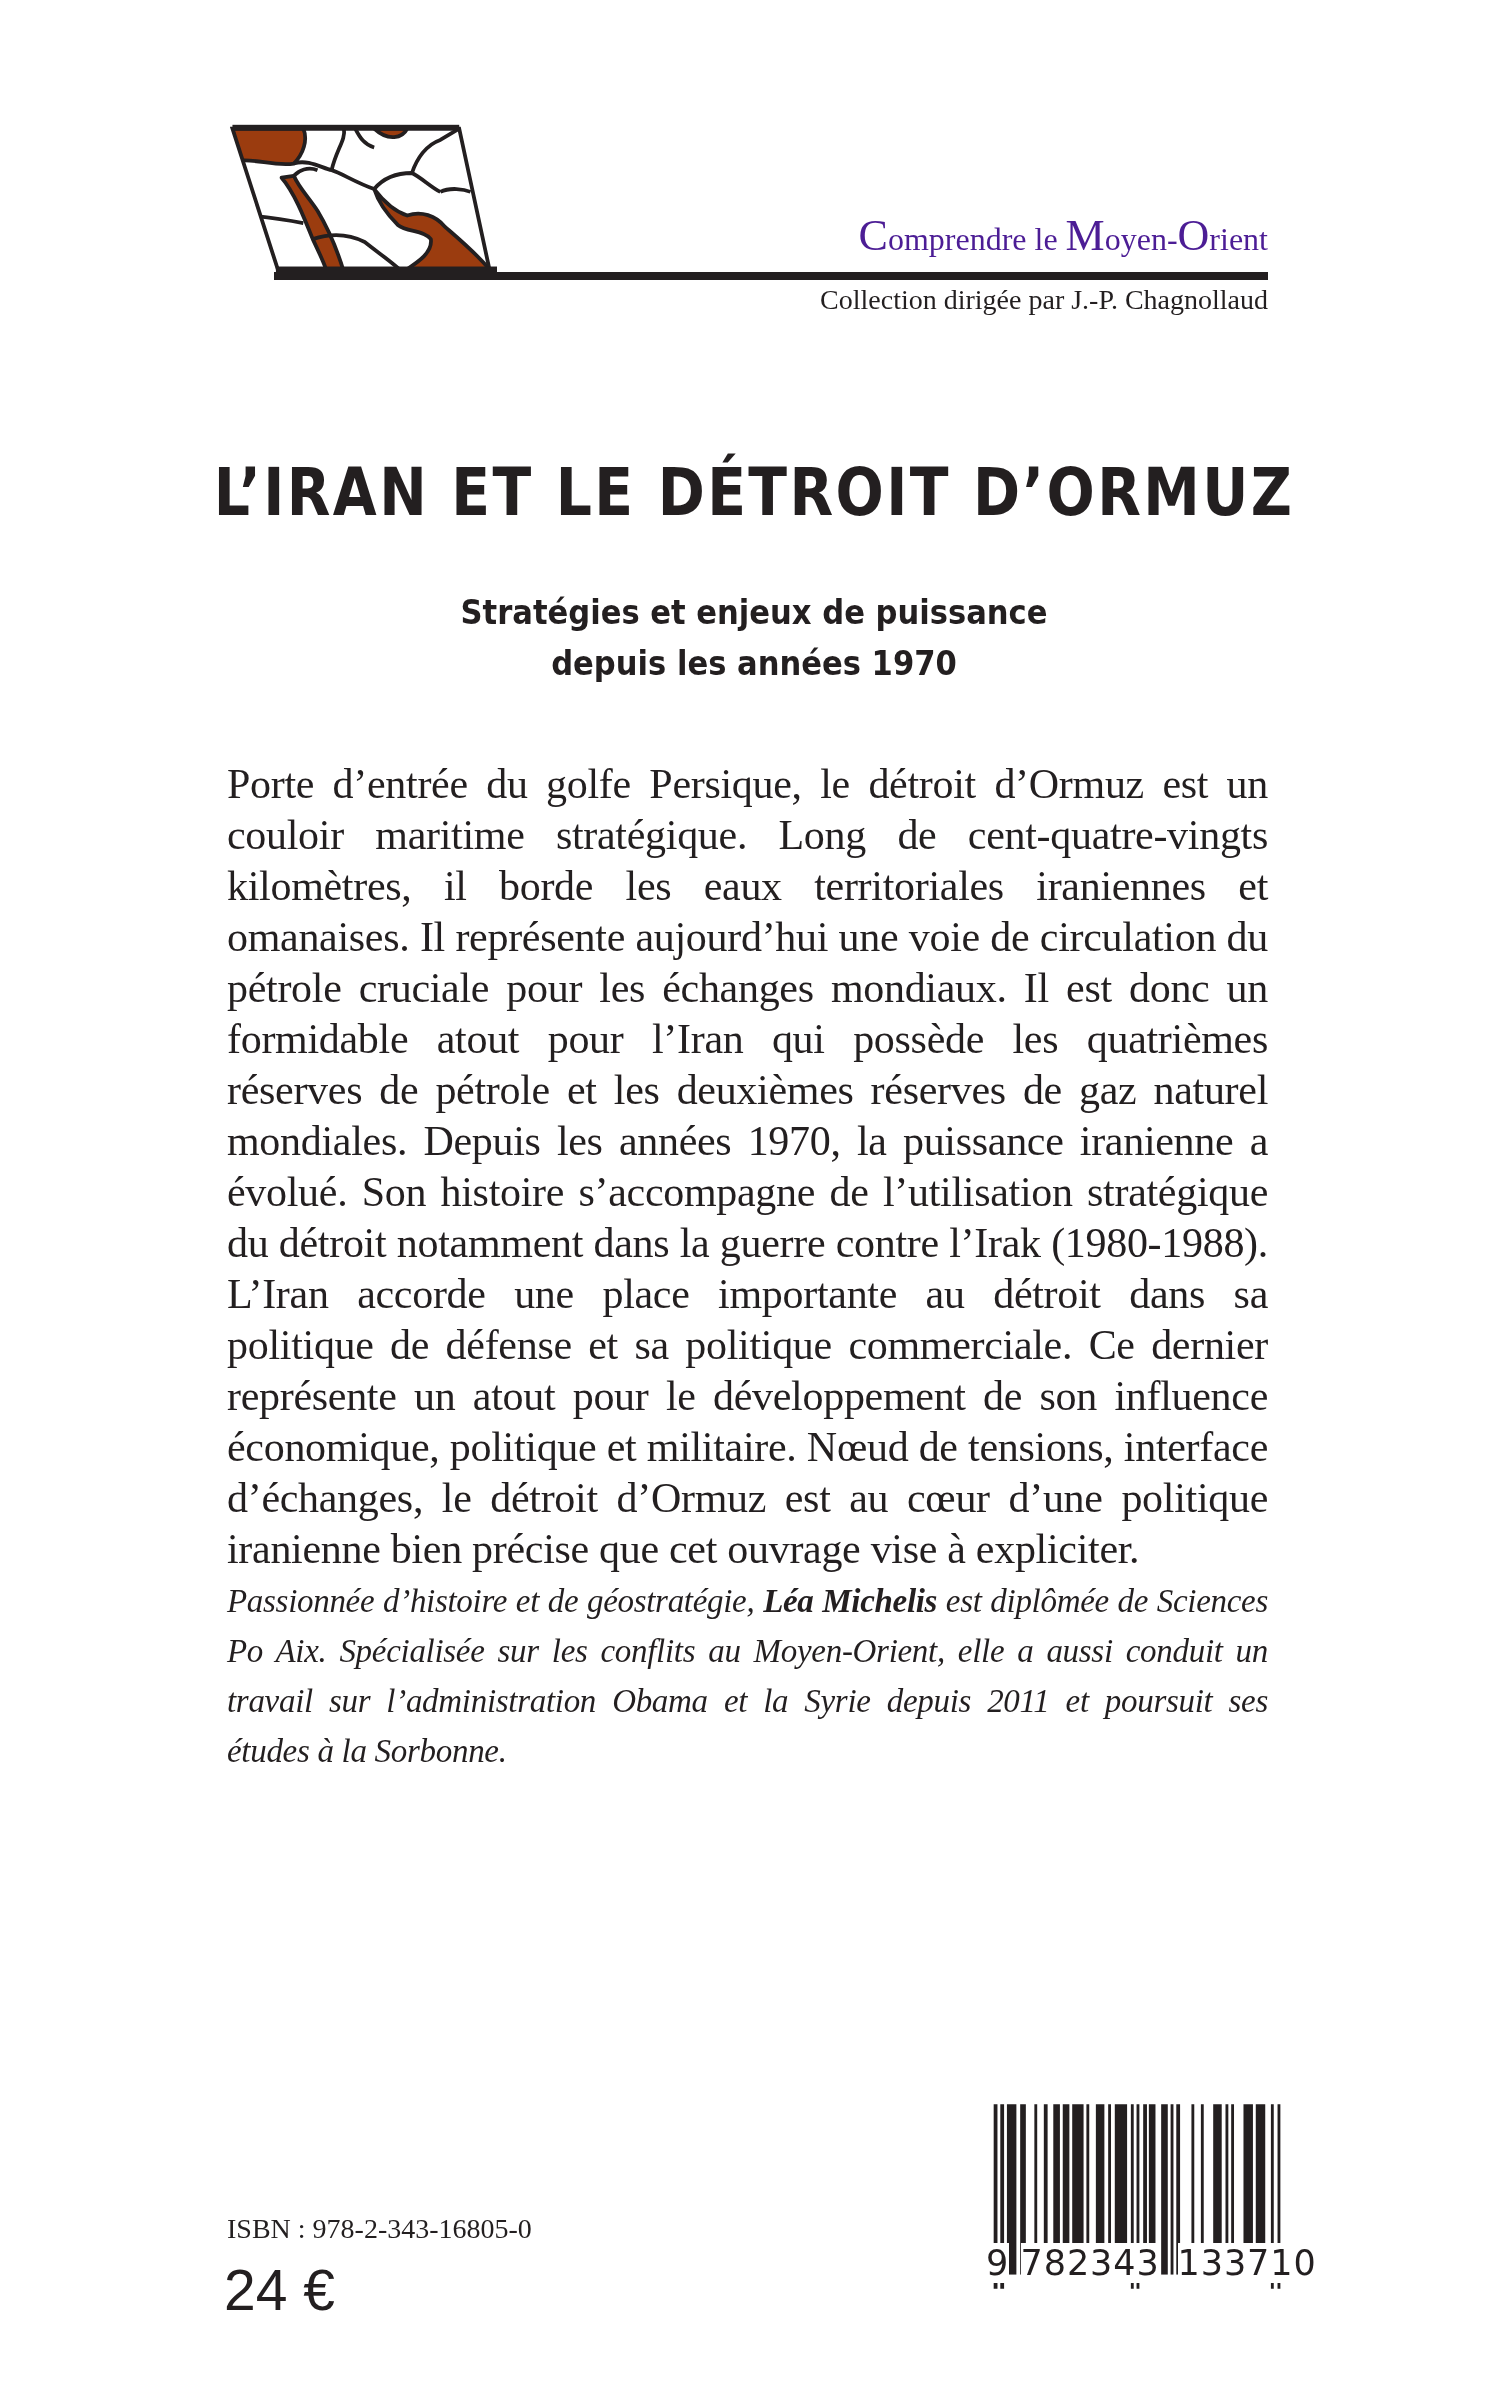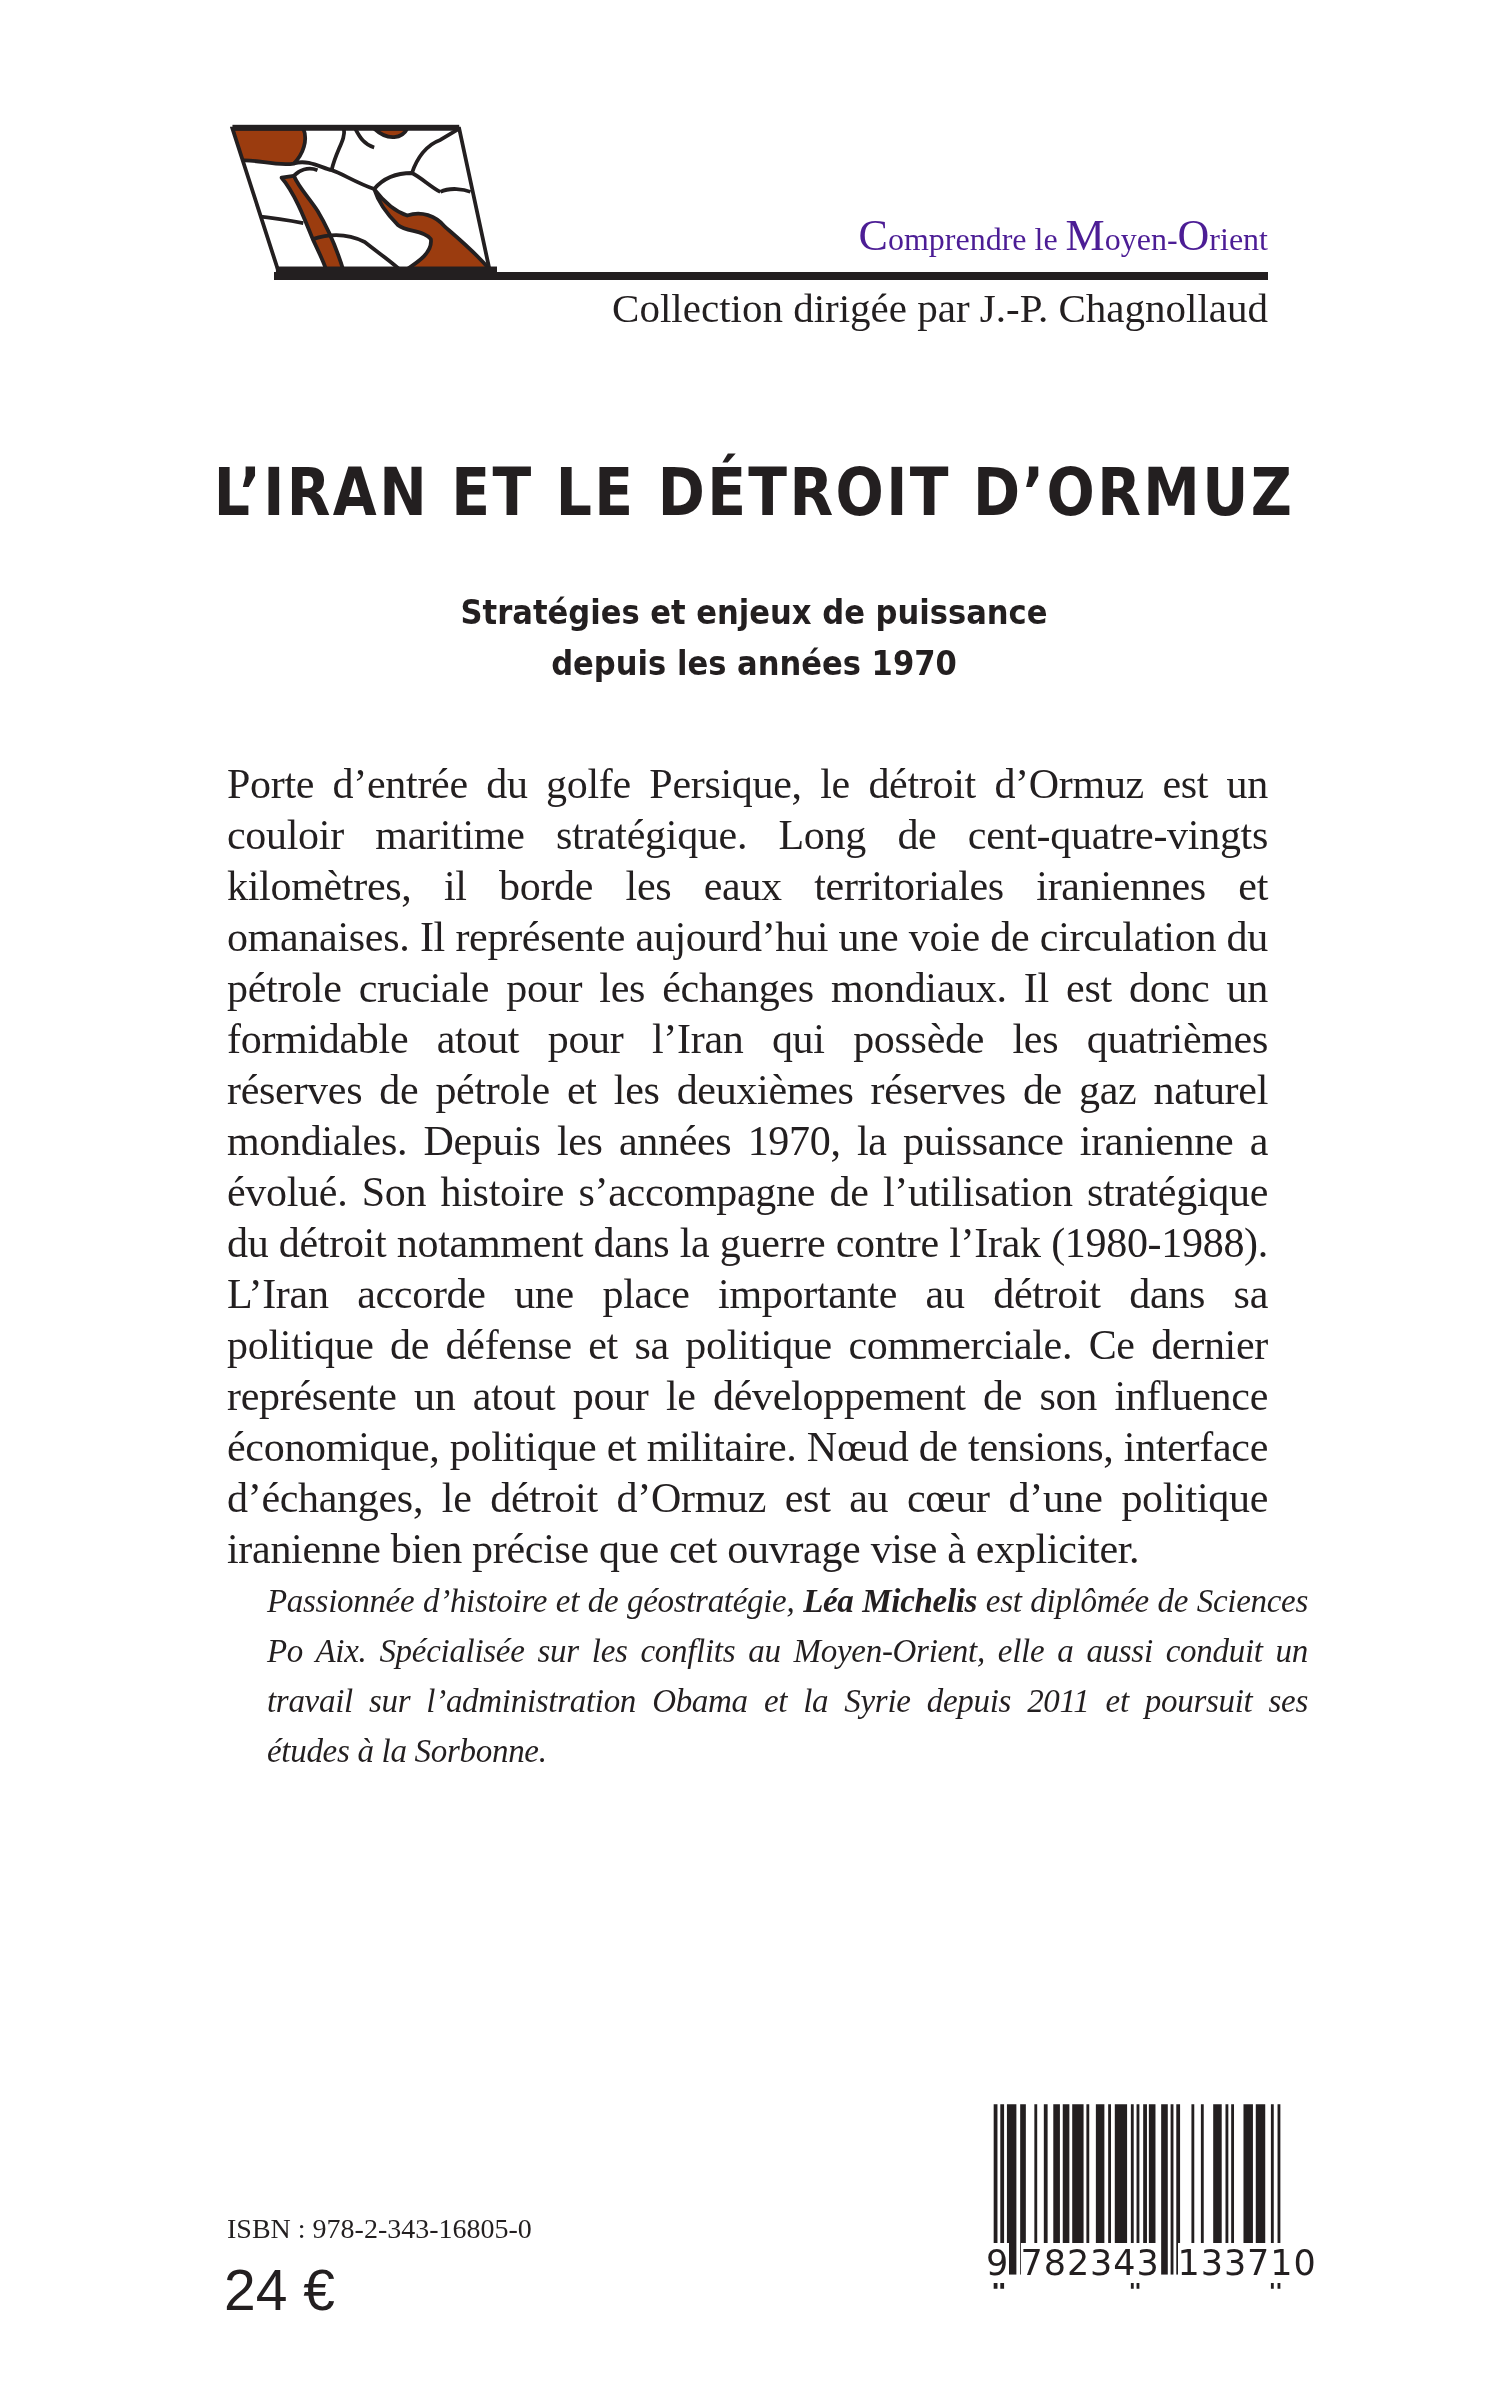--- a/index.html
+++ b/index.html
@@ -14,42 +14,42 @@
       position: absolute; right: 240px; top: 210px;
       font-family: "Liberation Serif", serif; font-size: 32px; color: #4c1d95;
       white-space: nowrap; letter-spacing: 0px;
     }
     .series-title .cap { font-size: 44px; }
     .header-rule {
       position: absolute; left: 274px; top: 272px; width: 994px; height: 7.6px; background: #231f20;
     }
     .series-editor {
       position: absolute; right: 240px; top: 284px;
-      font-family: "Liberation Serif", serif; font-size: 41px; white-space: nowrap;
+      font-family: "Liberation Serif", serif; font-size: 28px; white-space: nowrap;
     }
     .book-title {
       position: absolute; left: 0; width: 1508px; top: 454px; text-align: center;
       font-family: "DejaVu Sans", sans-serif; font-weight: bold; font-size: 66px;
       letter-spacing: 2.8px; transform: scaleX(0.86); transform-origin: center;
       white-space: nowrap;
     }
     .subtitle {
       position: absolute; left: 0; width: 1508px; top: 587px; text-align: center;
       font-family: "DejaVu Sans", sans-serif; font-weight: bold; font-size: 34px;
       line-height: 51px; transform: scaleX(0.9); transform-origin: center;
     }
     .blurb {
       position: absolute; left: 227px; width: 1041px; top: 759px;
       font-family: "Liberation Serif", serif; font-size: 42px; line-height: 51px;
       text-align: justify; letter-spacing: -0.3px;
     }
     .bio {
       position: absolute; left: 227px; width: 1041px; top: 1576px;
       font-family: "Liberation Serif", serif; font-style: italic; font-size: 33px; line-height: 50px;
-      text-align: justify; letter-spacing: -0.3px; margin-left: 40px;
+      text-align: justify; letter-spacing: -0.3px;
     }
     .bio b { font-weight: bold; }
     .isbn {
       position: absolute; left: 227px; top: 2213px;
       font-family: "Liberation Serif", serif; font-size: 28px; white-space: nowrap; text-align: center;
     }
     .price {
       position: absolute; left: 224px; top: 2257px;
       font-family: "Liberation Sans", sans-serif; font-size: 57px; white-space: nowrap;
     }

